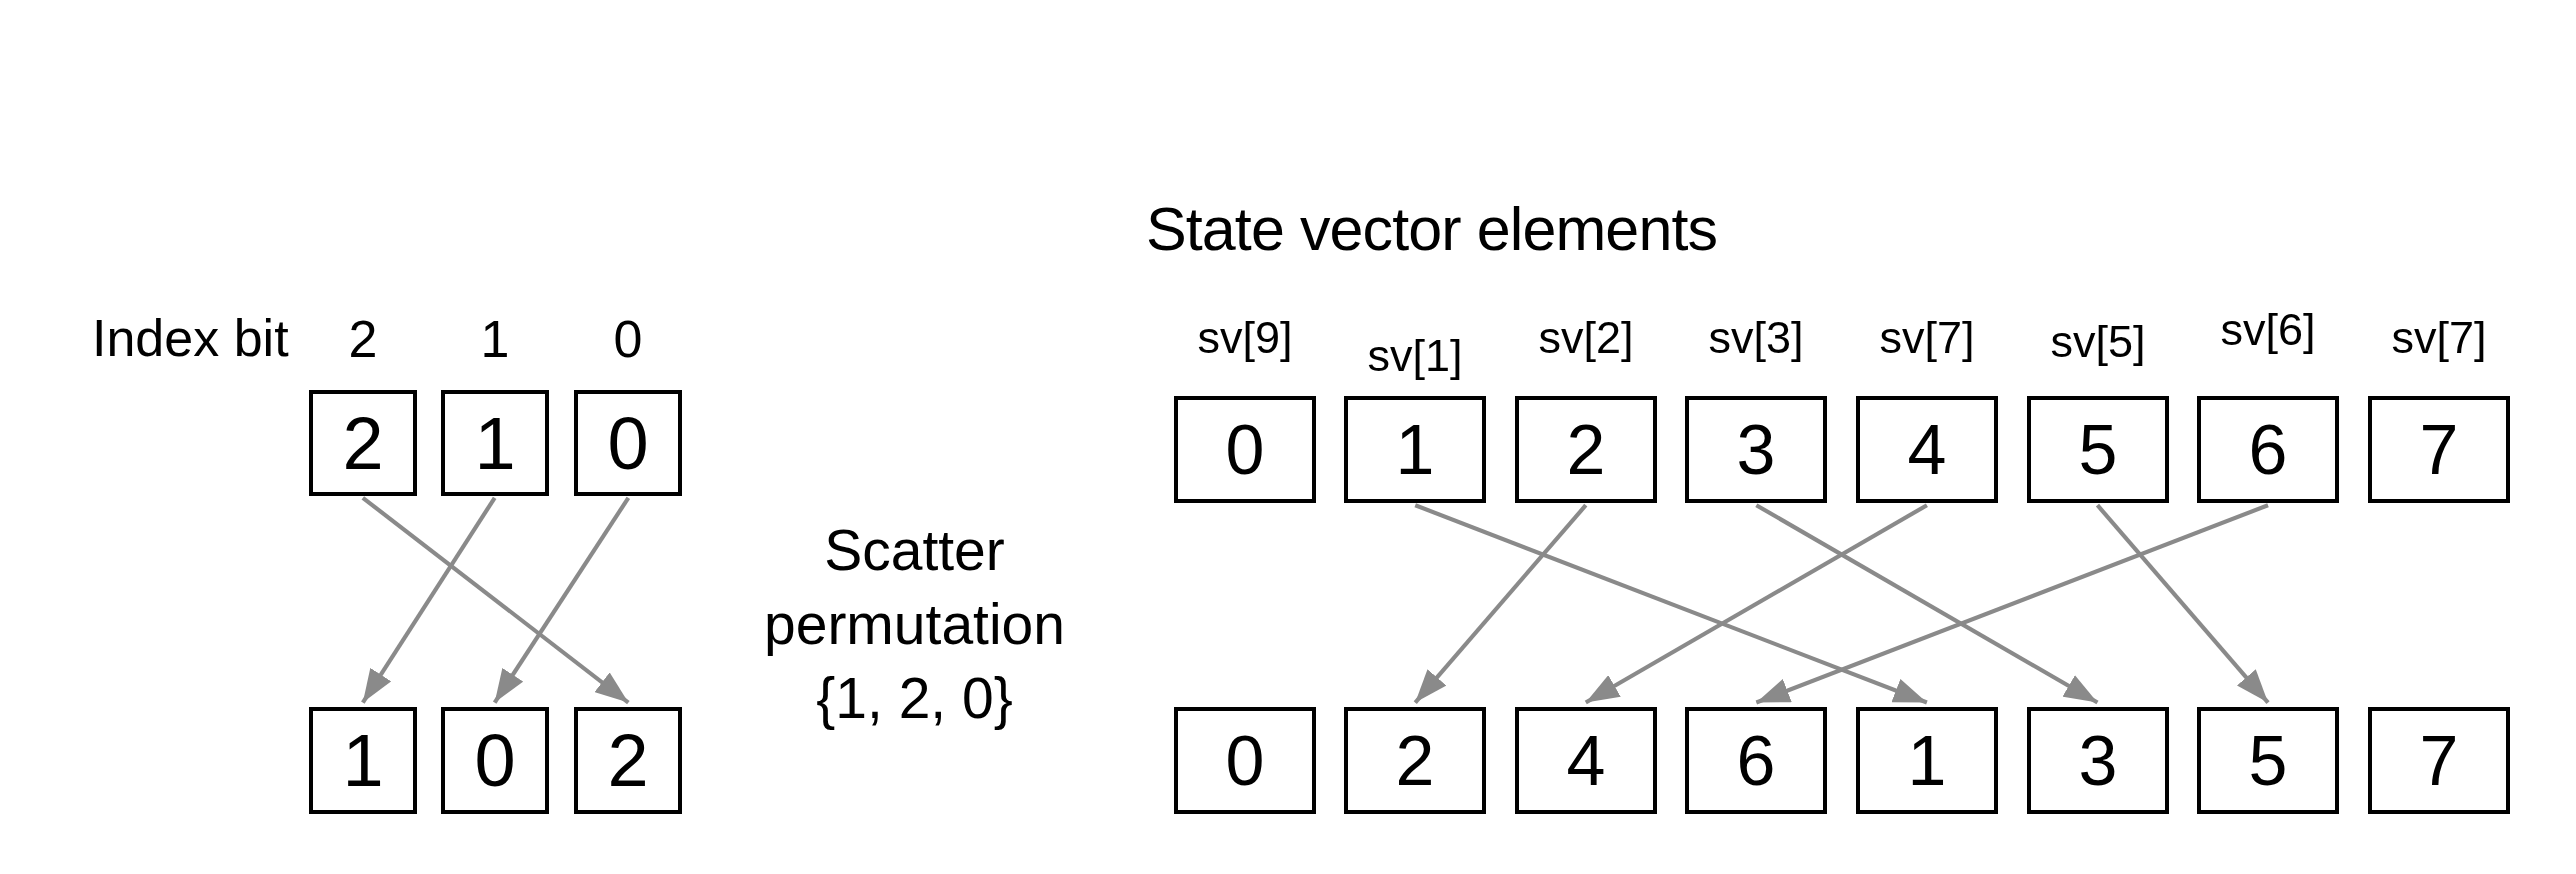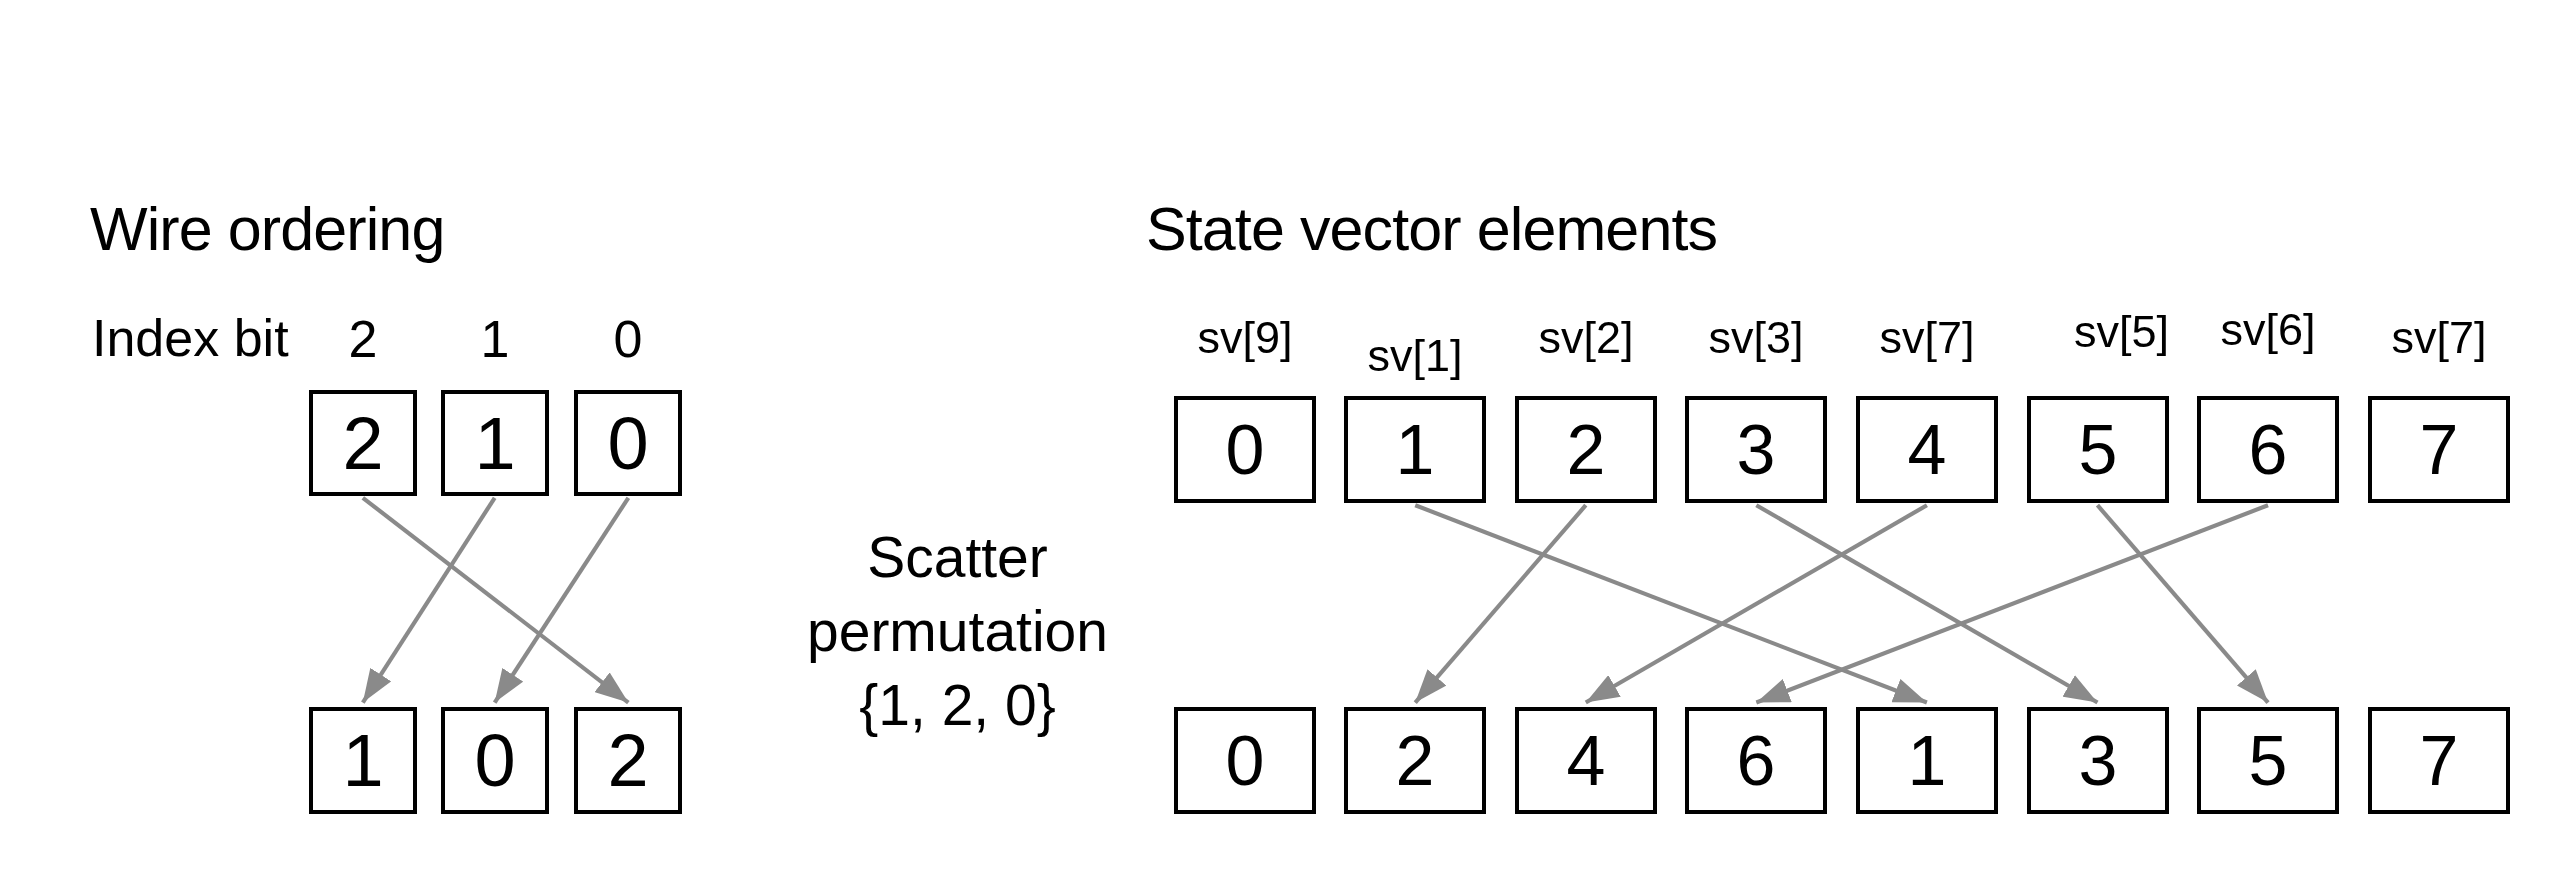--- a/index.html
+++ b/index.html
@@ -39,31 +39,30 @@
     line-height: 55px; white-space: nowrap;
   }
   .cell-box {
     box-sizing: border-box;
     border: 4.1px solid #000000;
     background: #ffffff;
     display: flex; align-items: center; justify-content: center;
     font-size: 72px;
   }
   #scatter-caption {
-    left: 736px; top: 513px; width: 443px;
+    left: 693px; top: 513px; width: 443px;
     font-size: 57px; line-height: 74px;
-    text-align: center; white-space: nowrap; margin-top: 7px;
+    text-align: center; white-space: nowrap;
   }
   #arrow-layer { left: 0; top: 0; pointer-events: none; }
 </style>
 </head>
 <body>
 
 <div id="slide">
-  <div class="abs section-heading" id="left-heading">Wire ordering</div>
   <div class="abs section-heading" id="right-heading">State vector elements</div>
   <div class="abs" id="index-bit-label">Index bit</div>
 
   <div class="abs" id="scatter-caption">
     <div>Scatter</div>
     <div>permutation</div>
     <div>{1, 2, 0}</div>
   </div>
 
   <svg id="arrow-layer" class="abs" width="2576" height="874" viewBox="0 0 2794 948">
@@ -93,21 +92,21 @@
       <div class="abs cell-box" style="left: 441px; top: 390px; width: 108px; height: 106px; font-size: 74px;">1</div>
       <div class="abs cell-box" style="left: 574px; top: 390px; width: 108px; height: 106px; font-size: 74px;">0</div>
       <div class="abs cell-box" style="left: 309px; top: 707px; width: 108px; height: 107px; font-size: 74px;">1</div>
       <div class="abs cell-box" style="left: 441px; top: 707px; width: 108px; height: 107px; font-size: 74px;">0</div>
       <div class="abs cell-box" style="left: 574px; top: 707px; width: 108px; height: 107px; font-size: 74px;">2</div>
       <div class="abs sv-label" style="left: 1174px; top: 310px; width: 142px; height: 55px;">sv[9]</div>
       <div class="abs sv-label" style="left: 1344px; top: 310px; width: 142px; height: 55px; margin-top: 18px;">sv[1]</div>
       <div class="abs sv-label" style="left: 1515px; top: 310px; width: 142px; height: 55px;">sv[2]</div>
       <div class="abs sv-label" style="left: 1685px; top: 310px; width: 142px; height: 55px;">sv[3]</div>
       <div class="abs sv-label" style="left: 1856px; top: 310px; width: 142px; height: 55px;">sv[7]</div>
-      <div class="abs sv-label" style="left: 2027px; top: 304px; width: 142px; height: 55px; text-align: right;">sv[5]</div>
+      <div class="abs sv-label" style="left: 2027px; top: 314px; width: 142px; height: 55px;">sv[5]</div>
       <div class="abs sv-label" style="left: 2197px; top: 302px; width: 142px; height: 55px;">sv[6]</div>
       <div class="abs sv-label" style="left: 2368px; top: 310px; width: 142px; height: 55px;">sv[7]</div>
       <div class="abs cell-box" style="left: 1174px; top: 396px; width: 142px; height: 107px; font-size: 70px;">0</div>
       <div class="abs cell-box" style="left: 1344px; top: 396px; width: 142px; height: 107px; font-size: 70px;">1</div>
       <div class="abs cell-box" style="left: 1515px; top: 396px; width: 142px; height: 107px; font-size: 70px;">2</div>
       <div class="abs cell-box" style="left: 1685px; top: 396px; width: 142px; height: 107px; font-size: 70px;">3</div>
       <div class="abs cell-box" style="left: 1856px; top: 396px; width: 142px; height: 107px; font-size: 70px;">4</div>
       <div class="abs cell-box" style="left: 2027px; top: 396px; width: 142px; height: 107px; font-size: 70px;">5</div>
       <div class="abs cell-box" style="left: 2197px; top: 396px; width: 142px; height: 107px; font-size: 70px;">6</div>
       <div class="abs cell-box" style="left: 2368px; top: 396px; width: 142px; height: 107px; font-size: 70px;">7</div>

